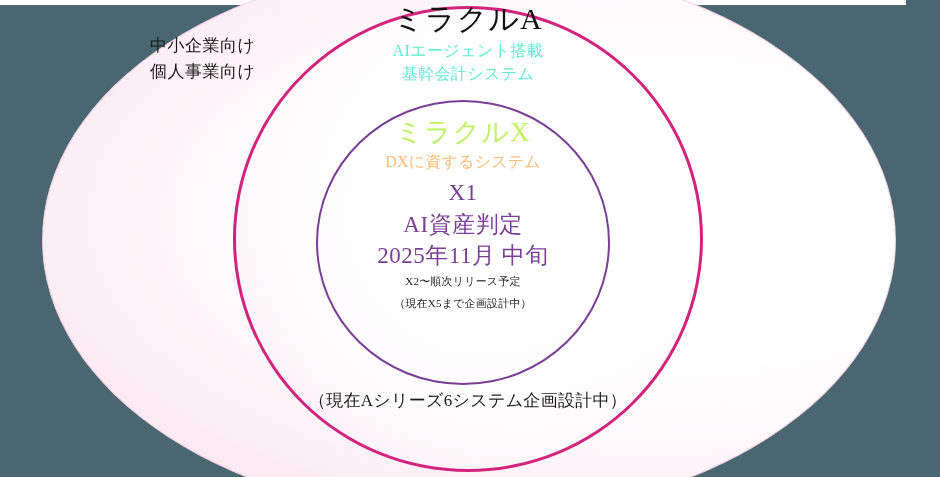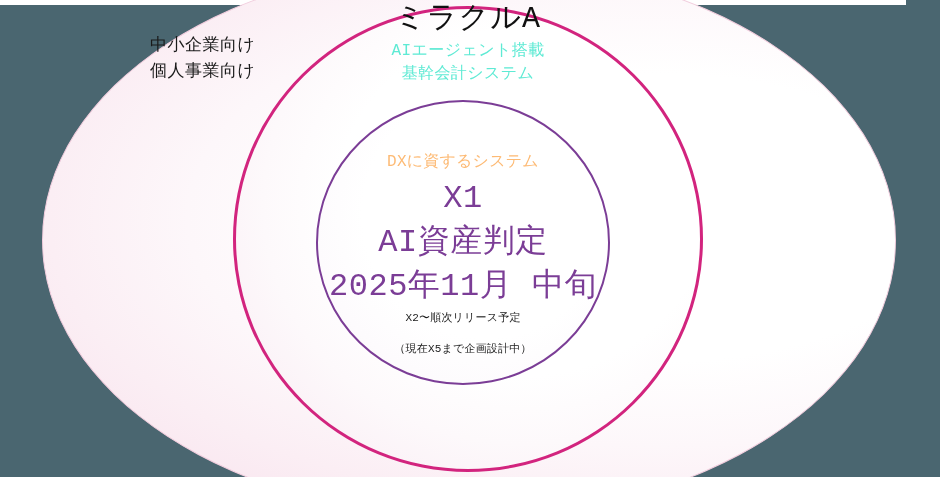--- a/index.html
+++ b/index.html
@@ -84,21 +84,21 @@
         #ffffff 0%,
         #ffffff 52%,
         #fdfbfd 72%,
         #fbf8fb 88%,
         #faf6fa 100%);
     border: 2px solid #7b3d96;
     box-sizing: border-box;
   }
 
   
-  .txt { position: absolute; text-align: center; white-space: nowrap; font-family: Liberation Mono, monospace; }
+  .txt { position: absolute; text-align: center; white-space: nowrap; }
 
   
   .side-caption {
     color: #1a1a1a;
     font-size: 17px;
     line-height: 1.5;
     letter-spacing: 0.5px;
   }
   #caption-left  { left: 150px; top: 33px; text-align: left; }
   #caption-right { left: 632px; top: 43px; text-align: left; }
@@ -123,35 +123,35 @@
   #mid-footnote {
     left: 233px; top: 389px; width: 470px;
     color: #1a1a1a;
     font-size: 17px;
     letter-spacing: 0.3px;
   }
 
   
   #inner-stack { left: 316px; top: 116px; width: 294px; }
   .inner-title {
-    color: #ffffff;
+    color: #bef264;
     font-size: 27px;
     line-height: 1.2;
     letter-spacing: 1px;
   }
   .inner-sub {
     color: #fdba74;
     font-size: 16px;
     line-height: 1.4;
     letter-spacing: 0.2px;
     margin-top: 3px;
   }
   .inner-accent {
     color: #7b3d96;
-    font-size: 32px;
+    font-size: 23px;
     line-height: 1.38;
     letter-spacing: 0.5px;
     margin-top: 3px;
   }
   .inner-note {
     color: #1a1a1a;
     font-size: 11px;
     line-height: 1.3;
     letter-spacing: 0.2px;
     margin-top: 2px;
@@ -175,24 +175,25 @@
     <div>個人事業向け</div>
   </div>
 
 
   <div class="txt" id="mid-heading">
     <div class="mid-title">ミラクルA</div>
     <div class="mid-sub">AIエージェント搭載</div>
     <div class="mid-sub" style="margin-top:0">基幹会計システム</div>
   </div>
 
+  <div class="txt" id="mid-footnote">（現在Aシリーズ6システム企画設計中）</div>
 
   <div class="txt" id="inner-stack">
     <div class="inner-title">ミラクルX</div>
     <div class="inner-sub">DXに資するシステム</div>
     <div class="inner-accent">X1</div>
     <div class="inner-accent" style="margin-top:0">AI資産判定</div>
     <div class="inner-accent" style="margin-top:0">2025年11月 中旬</div>
     <div class="inner-note">X2〜順次リリース予定</div>
-    <div class="inner-note" style="margin-top:16px">（現在X5まで企画設計中）</div>
+    <div class="inner-note" style="margin-top:8px">（現在X5まで企画設計中）</div>
   </div>
 
 </div>
 
 </body></html>

